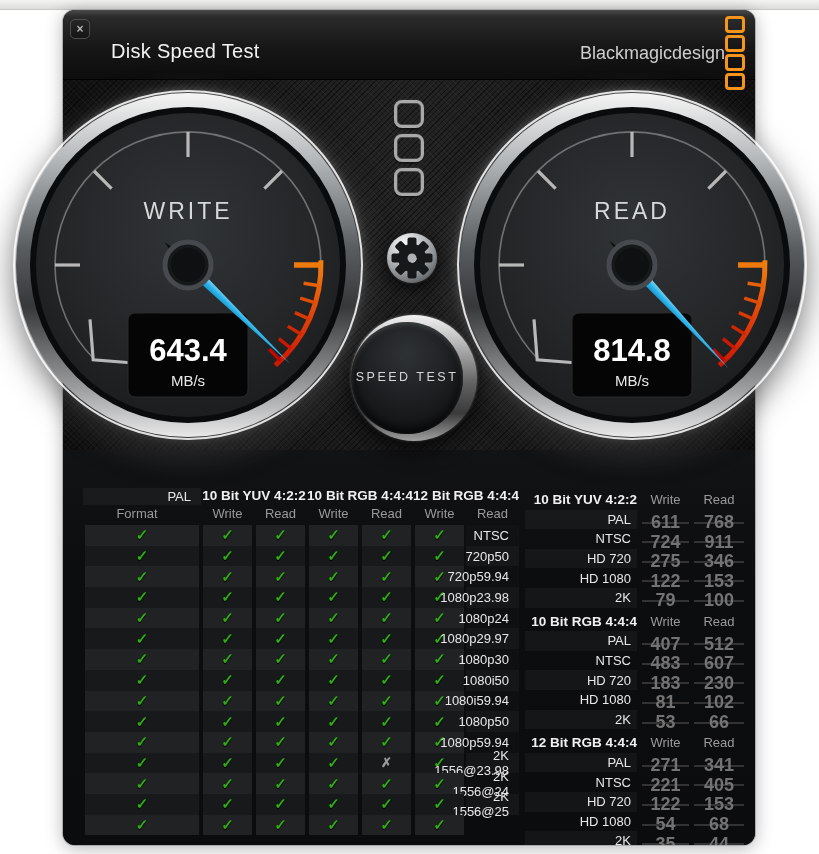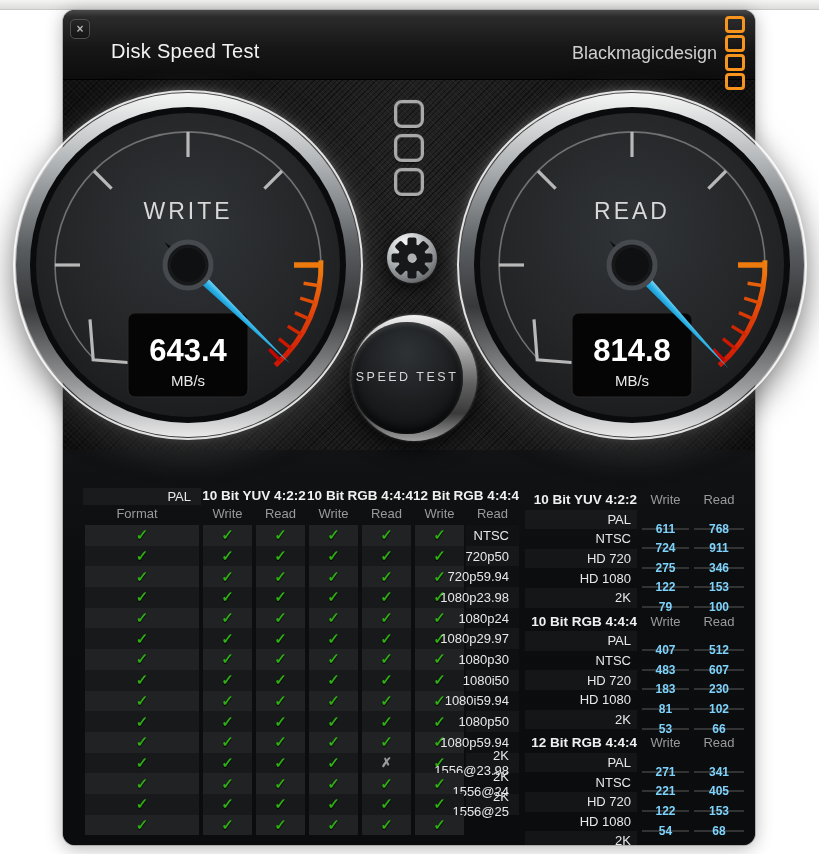--- a/index.html
+++ b/index.html
@@ -17,21 +17,21 @@
     box-shadow:0 0 0 1px rgba(170,170,170,.95), 0 3px 18px rgba(0,0,0,.30);}
 
   
   .title-bar{position:absolute;left:0;top:0;width:100%;height:70px;border-radius:12px 12px 0 0;
     background:linear-gradient(180deg,#4a4a4a 0%,#2b2b2b 10%,#161616 55%,#0d0d0d 100%);
     border-bottom:1px solid #000;box-sizing:border-box;}
   .close-btn{position:absolute;left:7px;top:9px;width:20px;height:20px;border-radius:5px;
     background:linear-gradient(#262626,#151515);border:1px solid #4e4e4e;color:#b5b5b5;
     font-size:12px;font-weight:bold;text-align:center;line-height:19px;cursor:pointer;box-sizing:border-box;}
   .window-title{position:absolute;left:32px;top:30px;color:#f2f2f2;font-size:20px;letter-spacing:.3px;margin-left:16px;}
-  .brand{position:absolute;right:10px;top:6px;display:flex;align-items:center;gap:8px;}
+  .brand{position:absolute;right:10px;top:6px;display:flex;align-items:center;}
   .brand-text{color:#cfcfcf;font-size:18px;}
   .brand-logo{display:flex;flex-direction:column;gap:2px;}
   .brand-logo span{display:block;width:14px;height:11px;border:3px solid #f7941e;border-radius:4px;}
 
   
   .gauge{position:absolute;width:360px;height:360px;
     filter:drop-shadow(0 10px 16px rgba(0,0,0,.55)) drop-shadow(0 0 5px rgba(255,255,255,.45));}
   .gauge svg{display:block;}
   .g-label{fill:#d8d8d8;font-size:23px;letter-spacing:3px;text-anchor:middle;}
   .g-value{fill:#ffffff;font-size:31px;font-weight:bold;text-anchor:middle;}
@@ -84,22 +84,22 @@
   
   #hf{position:absolute;left:462px;top:40px;width:226px;display:flex;flex-direction:column;gap:4px;}
   .hf-section{display:grid;grid-template-columns:112px 47px 50px;column-gap:5px;
     grid-auto-rows:19.6px;}
   .hf-name{color:#f0f0f0;font-size:13.5px;font-weight:bold;text-align:right;white-space:nowrap;
     display:flex;align-items:center;justify-content:flex-end;}
   .hf-colhead{color:#9a9a9a;font-size:13px;text-align:center;display:flex;align-items:center;justify-content:center;}
   .hf-label{color:#e8e8e8;font-size:13px;text-align:right;display:flex;align-items:center;
     justify-content:flex-end;padding-right:6px;box-sizing:border-box;}
   .hf-label.light{background:rgba(255,255,255,.04);}
-  .hf-val{margin:18px 0;background:#090b09;border:1px solid #333;box-sizing:border-box;
-    color:#7dd3fc;font-size:12px;font-weight:bold;display:flex;align-items:center;justify-content:center;}
+  .hf-val{margin:12px 0;background:#090b09;border:1px solid #333;box-sizing:border-box;
+    color:#737373;font-size:18px;font-weight:bold;display:flex;align-items:center;justify-content:center;}
 </style>
 </head>
 <body>
 
 <div id="stage">
   <div class="menubar-remnant"></div>
 
   <div class="app-window">
     <div class="title-bar">
       <div class="close-btn">×</div>

